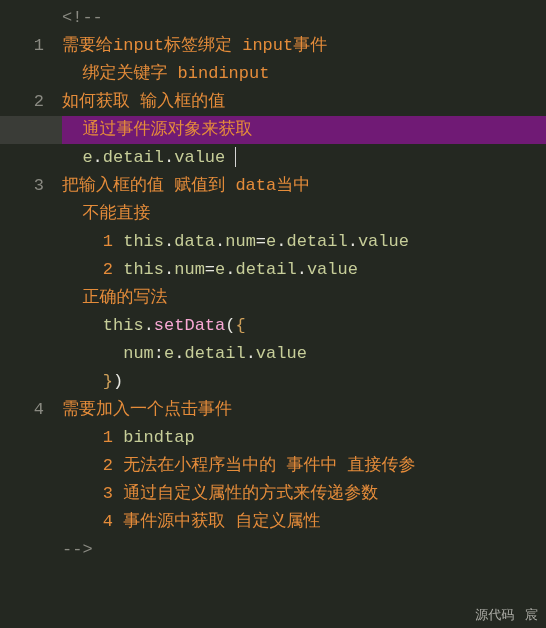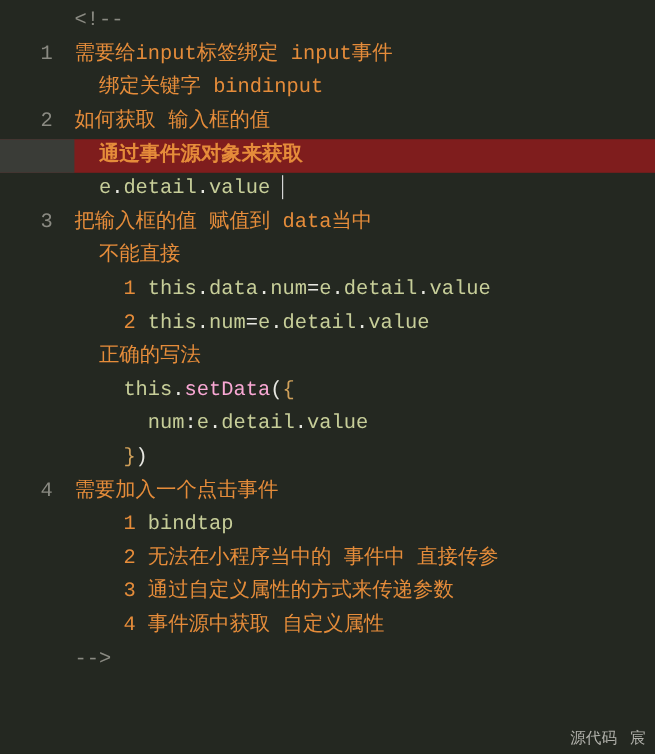--- a/index.html
+++ b/index.html
@@ -16,22 +16,21 @@
     line-height: 28px;
     color: #d6d6d6;
     padding-top: 4px;
     white-space: pre;
   }
   .line {
     display: flex;
     height: 28px;
   }
   .line.hl {
-    background: #7f1d1d;
-    font-weight: bold;
+    background: #701a75;
   }
   .gutter {
     width: 44px;
     flex: 0 0 44px;
     text-align: right;
     color: #8a8a82;
     padding-right: 18px;
     user-select: none;
     box-sizing: content-box;
   }

